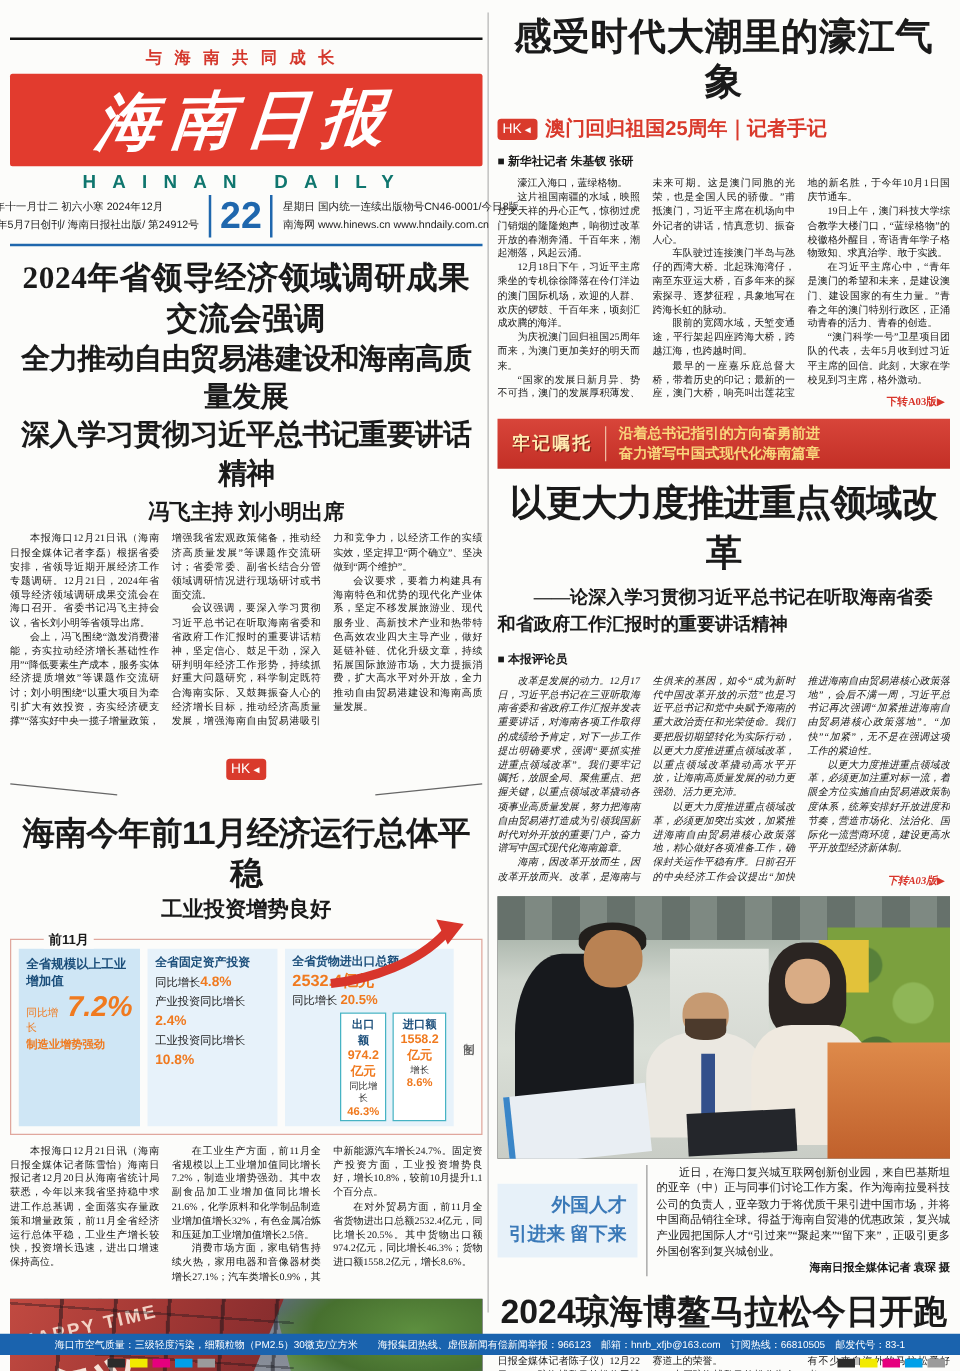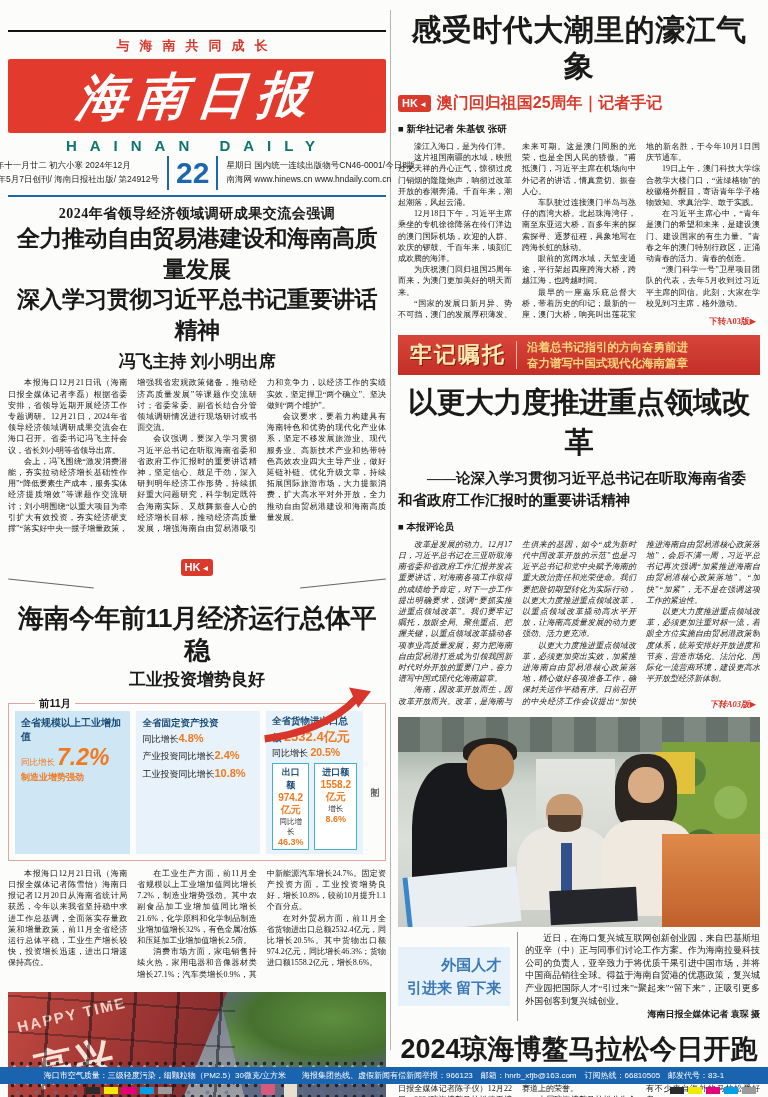--- a/index.html
+++ b/index.html
@@ -20,38 +20,38 @@
   .title-en{color:#0f766e;text-align:center;letter-spacing:13px;font-weight:bold;font-size:15px;
             padding:4px 0 2px;font-family:"Liberation Sans",sans-serif;}
   .dateline{display:flex;justify-content:center;align-items:center;gap:8px;font-size:8.5px;color:#222;
             font-family:"Liberation Sans",sans-serif;line-height:1.6;}
   .dateline .side{white-space:nowrap;}
   .big-day{color:#1f67ad;font-size:30px;font-weight:bold;line-height:1;
            border-left:2px solid #1f67ad;border-right:2px solid #1f67ad;padding:2px 7px;
            font-family:"Liberation Sans",sans-serif;}
   .blue-rule{height:2px;background:#1f67ad;margin-top:5px;}
   
-  .kicker{font-size:14px;font-weight:700;text-align:center;margin-top:8px;letter-spacing:0.5px;}
+  .kicker{font-size:25px;font-weight:700;text-align:center;margin-top:8px;letter-spacing:0.5px;}
   .lead-title{font-weight:900;font-size:23px;text-align:center;line-height:1.33;letter-spacing:-0.5px;}
   .lead-sub{font-size:17px;font-weight:bold;text-align:center;margin:5px 0 4px;}
   
   .cols{column-count:3;column-gap:10px;font-size:8px;line-height:11.2px;text-align:justify;
         overflow:hidden;position:relative;color:#151515;}
   .cols p{margin:0;text-indent:2em;}
   .jump{position:absolute;right:4px;bottom:0;color:#d8352b;font-weight:bold;font-size:8.5px;
         background:#fcfcfa;padding-left:5px;text-indent:0;}
   .h172{height:172px;} .h118{height:118px;} .h186{height:186px;} .h172e{height:172px;} .h78{height:78px;}
   
   .econ-head{position:relative;text-align:center;margin-top:8px;height:46px;}
   .econ-head::before,.econ-head::after{content:"";position:absolute;top:26px;width:86px;height:1px;background:#666;}
   .econ-head::before{left:0;transform:rotate(6deg);}
   .econ-head::after{right:0;transform:rotate(-6deg);}
   .econ-tags{display:inline-flex;align-items:center;gap:6px;text-align:left;}
   .econ-tag-lines{color:#d8352b;font-weight:900;font-size:15px;line-height:1.4;font-family:"Liberation Sans",sans-serif;}
-  .hk-logo{background:#d93a2c;color:#fff;font-weight:700;font-size:11px;padding:3px 4px;border-radius:3px;
+  .hk-logo{background:#d93a2c;color:#fff;font-weight:400;font-size:11px;padding:3px 4px;border-radius:3px;
            font-family:"Liberation Sans",sans-serif;line-height:1;}
   .hk-logo::after{content:"◄";font-size:8px;margin-left:1px;}
   .econ-title{font-size:26px;font-weight:900;text-align:center;font-family:"Liberation Sans",sans-serif;
               letter-spacing:-0.5px;line-height:1.2;}
   .econ-sub{font-size:17px;font-weight:bold;text-align:center;margin-top:2px;}
   
   .info{position:relative;border:1px solid #e0a79d;margin-top:12px;padding:7px 22px 6px 6px;display:flex;gap:6px;}
   .period{position:absolute;top:-7px;left:26px;background:#fcfcfa;padding:0 4px;font-weight:bold;
           font-size:10.5px;font-family:"Liberation Sans",sans-serif;}
   .stat{font-family:"Liberation Sans",sans-serif;}
@@ -61,21 +61,21 @@
   .stat1 .g{color:#f07a1f;font-size:8.5px;}
   .stat1 .big{color:#f07a1f;font-weight:900;font-size:23px;font-style:italic;}
   .stat1 .note{color:#f07a1f;font-weight:bold;font-size:9px;}
   .stat2{background:#e7f2fa;width:112px;padding:5px 6px;font-size:9px;line-height:1.55;}
   .stat2 .lbl{color:#1b4e7a;font-weight:bold;font-size:9.5px;}
   .stat2 .v{color:#f07a1f;font-weight:900;font-size:11px;}
   .stat3{background:#e7f2fa;flex:1;padding:4px 6px;font-size:9px;}
   .stat3 .lbl{color:#1b4e7a;font-weight:bold;font-size:9.5px;}
   .stat3 .tot{color:#f07a1f;font-weight:900;font-size:13px;}
   .stat3 .g{color:#f07a1f;font-weight:700;font-size:10.5px;}
-  .tradeboxes{display:flex;gap:5px;margin-top:3px;}
+  .tradeboxes{display:flex;gap:5px;margin-top:3px;margin-left:38px;}
   .tbox{border:1px solid #46b3c4;background:#fff;padding:2px 5px;text-align:center;flex:1;}
   .tbox .tl{color:#1b4e7a;font-weight:bold;font-size:9px;}
   .tbox .tv{color:#f07a1f;font-weight:900;font-size:10px;}
   .tbox .tg{font-size:7.5px;color:#333;}
   .tbox .tg b{color:#f07a1f;font-size:9px;}
   .arrow-svg{position:absolute;right:14px;top:-18px;width:110px;height:58px;}
   .credit-vert{position:absolute;right:4px;top:50%;transform:translateY(-50%);writing-mode:vertical-rl;
                font-size:9px;color:#555;letter-spacing:2px;}
   
   .photo{position:relative;overflow:hidden;margin-top:6px;background:#444;}
@@ -142,21 +142,21 @@
   .cap-body .cap-text{text-indent:2em;}
   .credit{text-align:right;font-weight:bold;margin-top:1px;}
   
   .macau-title{font-size:30px;font-weight:900;text-align:center;margin-top:12px;letter-spacing:0.5px;
                font-family:"Liberation Sans",sans-serif;line-height:1.2;}
   .tag-row{display:flex;align-items:center;gap:6px;margin-top:9px;}
   .tag-text{color:#d93a2c;font-weight:900;font-size:16px;font-family:"Liberation Sans",sans-serif;}
   .byline{font-size:9.5px;font-weight:bold;margin:9px 0 5px;font-family:"Liberation Sans",sans-serif;}
   .banner{background:linear-gradient(#d8453a,#c32f26);display:flex;align-items:center;gap:10px;
           padding:4px 12px;margin-top:8px;}
-  .banner-title{font-size:22px;font-weight:900;color:#ffe9b0;letter-spacing:2px;
+  .banner-title{font-size:14px;font-weight:900;color:#ffe9b0;letter-spacing:2px;
                 font-family:"Liberation Sans",sans-serif;text-shadow:1px 1px 0 #7e1d16;}
   .banner-div{width:1px;align-self:stretch;background:#f0b9a0;margin:2px 0;}
   .banner-lines{color:#f9d77c;font-weight:bold;font-size:11.5px;line-height:1.4;
                 font-family:"Liberation Sans",sans-serif;}
   .edit-title{font-size:29px;font-weight:900;text-align:center;margin-top:8px;letter-spacing:-0.5px;}
   .edit-sub{font-size:14.5px;font-weight:bold;margin-top:5px;line-height:1.5;text-indent:2em;}
   .edit-body{font-style:italic;}
   .marathon-title{font-size:27px;font-weight:900;text-align:center;margin-top:10px;
                   font-family:"Liberation Sans",sans-serif;}
   
@@ -301,21 +301,21 @@
   <div class="col-right">
 
     <div>
       <div class="macau-title">感受时代大潮里的濠江气象</div>
       <div class="tag-row">
         <span class="hk-logo">HK</span>
         <span class="tag-text">澳门回归祖国25周年｜记者手记</span>
       </div>
       <div class="byline">■ 新华社记者 朱基钗 张研</div>
       <div class="cols h186">
-        <p>濠江入海口，是为伶仃洋。</p>
+        <p>濠江入海口，蓝绿格物。</p>
           <p>这片祖国南疆的水域，映照过文天祥的丹心正气，惊彻过虎门销烟的隆隆炮声，响彻过改革开放的春潮奔涌。千百年来，潮起潮落，风起云涌。</p>
           <p>12月18日下午，习近平主席乘坐的专机徐徐降落在伶仃洋边的澳门国际机场，欢迎的人群、欢庆的锣鼓、千百年来，顷刻汇成欢腾的海洋。</p>
           <p>为庆祝澳门回归祖国25周年而来，为澳门更加美好的明天而来。</p>
           <p>“国家的发展日新月异、势不可挡，澳门的发展厚积薄发、未来可期。这是澳门同胞的光荣，也是全国人民的骄傲。”甫抵澳门，习近平主席在机场向中外记者的讲话，情真意切、振奋人心。</p>
           <p>车队驶过连接澳门半岛与氹仔的西湾大桥。北起珠海湾仔，南至东亚运大桥，百多年来的探索探寻、逐梦征程，具象地写在跨海长虹的脉动。</p>
           <p>眼前的宽阔水域，天堑变通途，平行架起四座跨海大桥，跨越江海，也跨越时间。</p>
           <p>最早的一座嘉乐庇总督大桥，带着历史的印记；最新的一座，澳门大桥，响亮叫出莲花宝地的新名胜，于今年10月1日国庆节通车。</p>
           <p>19日上午，澳门科技大学综合教学大楼门口，“蓝绿格物”的校徽格外醒目，寄语青年学子格物致知、求真治学、敢于实践。</p>
           <p>在习近平主席心中，“青年是澳门的希望和未来，是建设澳门、建设国家的有生力量。”青春之年的澳门特别行政区，正涌动青春的活力、青春的创造。</p>
           <p>“澳门科学一号”卫星项目团队的代表，去年5月收到过习近平主席的回信。此刻，大家在学校见到习主席，格外激动。</p>

